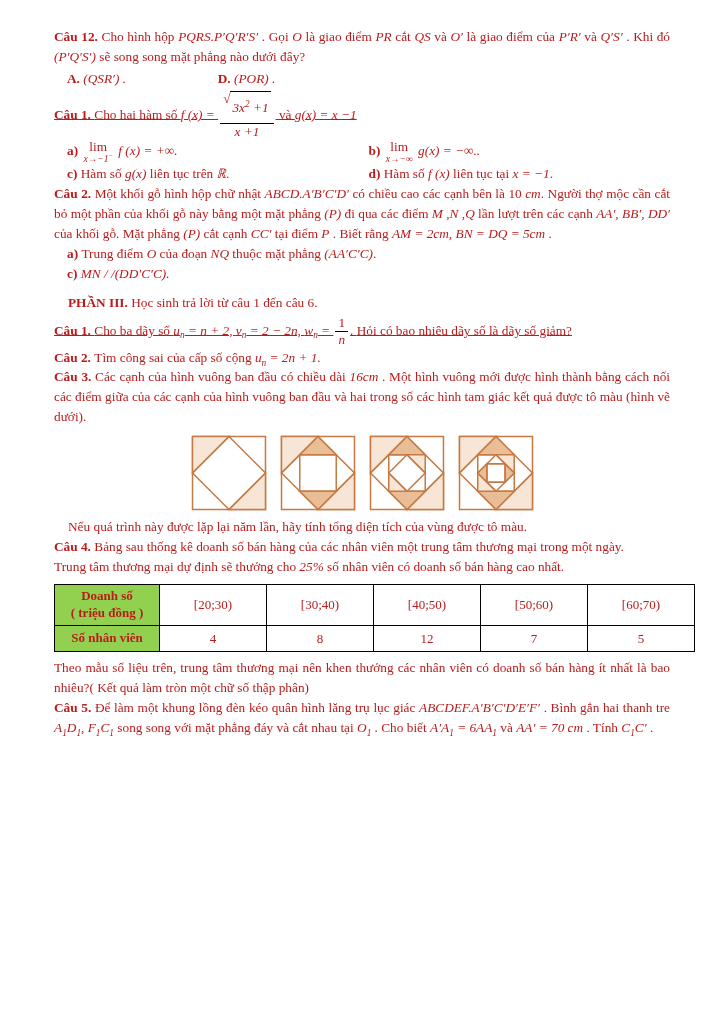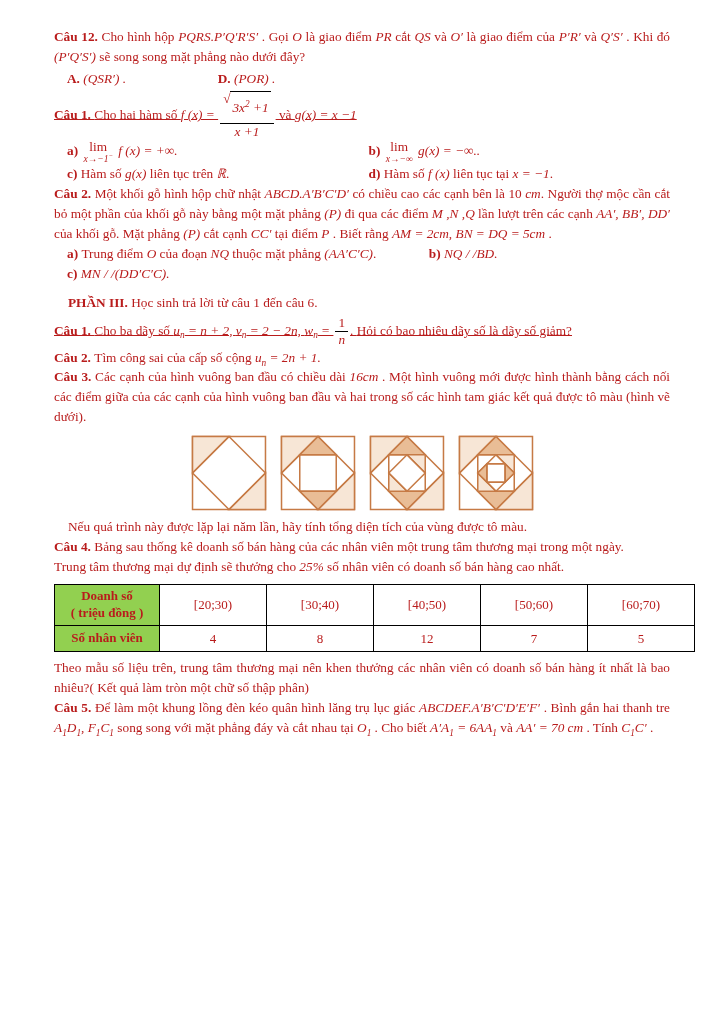--- a/index.html
+++ b/index.html
@@ -82,21 +82,20 @@
         </span><span class="seg-m"> g(x) = −∞..</span></span>
   </div>
   <div class="row2">
     <span class="col50"><span class="seg-b">c) </span><span>Hàm số </span><span class="seg-m">g(x)</span><span> liên tục trên </span><span class="seg-m">ℝ</span><span>.</span></span>
     <span class="colr"><span class="seg-b">d) </span><span>Hàm số </span><span class="seg-m">f (x)</span><span> liên tục tại </span><span class="seg-m">x = −1</span><span>.</span></span>
   </div>
 
   <p class="para just"><span class="seg-b">Câu 2. </span><span>Một khối gỗ hình hộp chữ nhật </span><span class="seg-m">ABCD.A′B′C′D′</span><span> có chiều cao các cạnh bên là </span><span>10 </span><span class="seg-m">cm</span><span>. Người thợ mộc cần cắt bỏ một phần của khối gỗ này bằng một mặt phẳng </span><span class="seg-m">(P)</span><span> đi qua các điểm </span><span class="seg-m">M ,N ,Q</span><span> lần lượt trên các cạnh </span><span class="seg-m">AA′, BB′, DD′</span><span> của khối gỗ. Mặt phẳng </span><span class="seg-m">(P)</span><span> cắt cạnh </span><span class="seg-m">CC′</span><span> tại điểm </span><span class="seg-m">P</span><span> . Biết rằng </span><span class="seg-m">AM = 2cm</span><span>, </span><span class="seg-m">BN = DQ = 5cm</span><span> .</span></p>
   <div class="row2">
     <span class="col60"><span class="seg-b">a) </span><span>Trung điểm </span><span class="seg-m">O</span><span> của đoạn </span><span class="seg-m">NQ</span><span> thuộc mặt phẳng </span><span class="seg-m">(AA′C′C)</span><span>.</span></span>
-    <span class="colr"><span class="seg-b">b) </span><span class="seg-m">NQ / /BD.</span></span>
   </div>
   <div class="row2">
     <span class="col55"><span class="seg-b">c) </span><span class="seg-m">MN / /(DD′C′C).</span></span>
   </div>
 
   <p class="para indent mt"><span class="seg-b">PHẦN III. </span><span>Học sinh trả lời từ câu 1 đến câu 6.</span></p>
 
   <p class="para mt-s"><span class="seg-b">Câu 1. </span><span>Cho ba dãy số </span><span class="seg-m">u</span><sub class="seg-m">n</sub><span class="seg-m"> = n + 2, </span><span class="seg-m">v</span><sub class="seg-m">n</sub><span class="seg-m"> = 2 − 2n, </span><span class="seg-m">w</span><sub class="seg-m">n</sub><span class="seg-m"> = </span><span class="frac">
         <span class="num"><span>1</span></span>
         <span class="den"><span class="seg-m">n</span></span>

